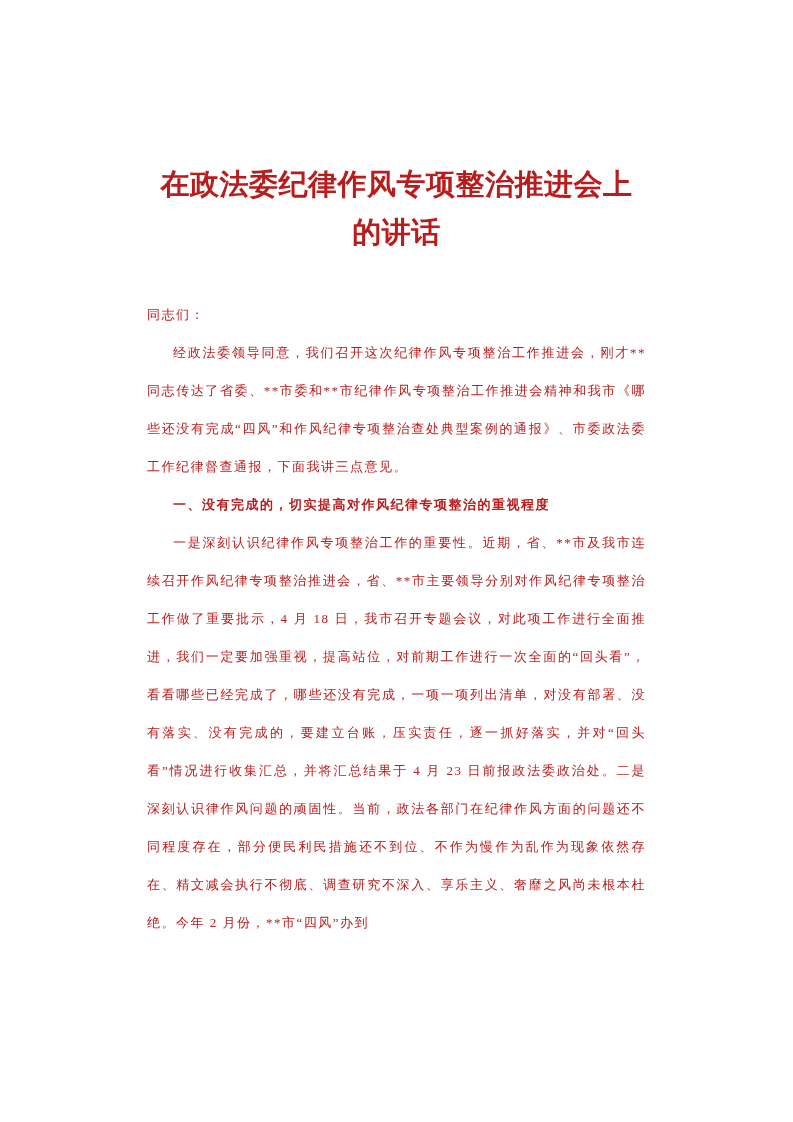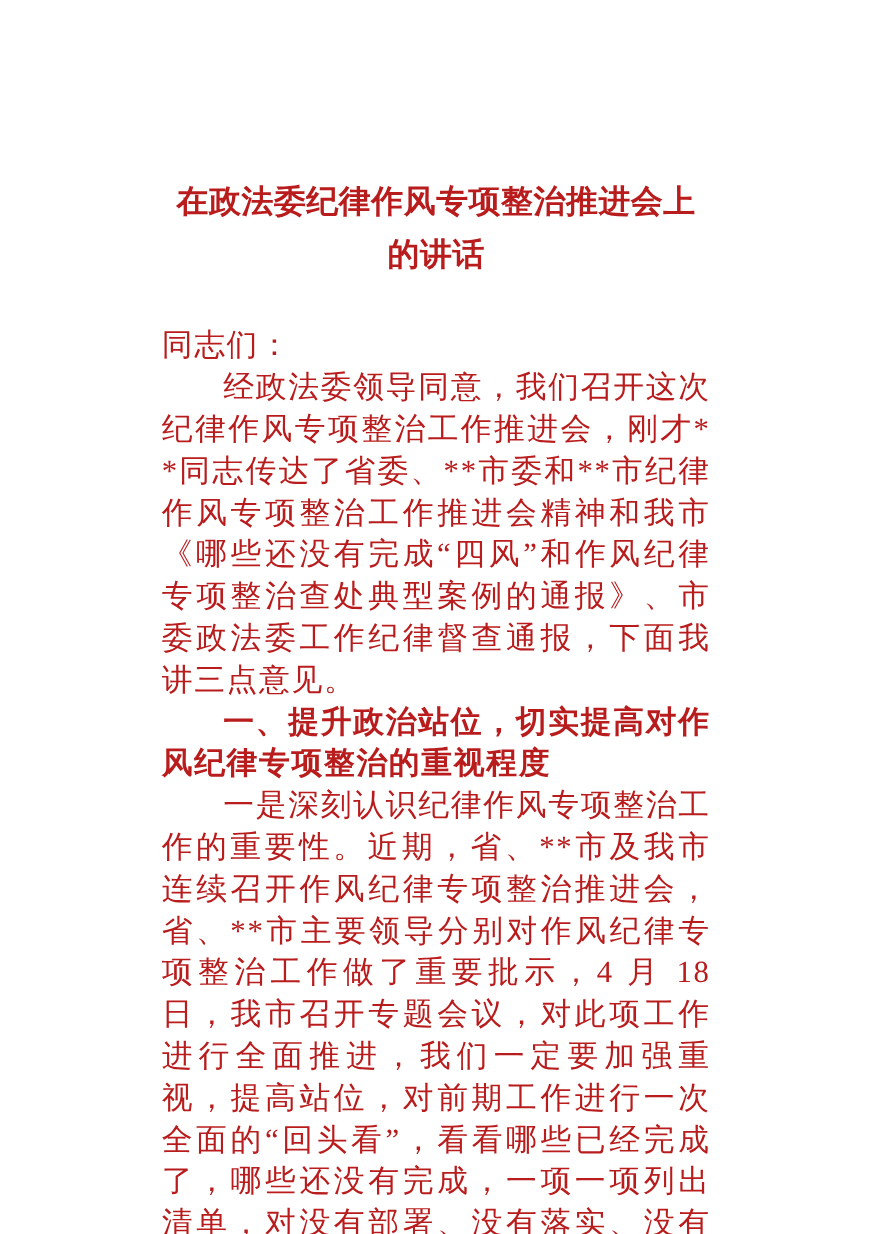--- a/index.html
+++ b/index.html
@@ -23,21 +23,21 @@
     margin: 0 0 40px 0;
     font-size: 29px;
     font-weight: bold;
     line-height: 48px;
     text-align: center;
     letter-spacing: 0.5px;
     font-family: "Liberation Serif", "DejaVu Serif", serif;
   }
   .para {
     margin: 0;
-    font-size: 28px;
+    font-size: 13px;
     line-height: 38px;
     text-align: justify;
     text-justify: inter-ideograph;
     letter-spacing: 1.5px;
     word-break: break-all;
   }
   .para.indent {
     text-indent: 2em;
   }
   .para.bold {
@@ -47,16 +47,16 @@
 </head>
 <body>
 
 <div class="page">
   <h1 class="doc-title">在政法委纪律作风专项整治推进会上的讲话</h1>
 
   <p class="para">同志们：</p>
 
   <p class="para indent">经政法委领导同意，我们召开这次纪律作风专项整治工作推进会，刚才**同志传达了省委、**市委和**市纪律作风专项整治工作推进会精神和我市《哪些还没有完成“四风”和作风纪律专项整治查处典型案例的通报》、市委政法委工作纪律督查通报，下面我讲三点意见。</p>
 
-  <p class="para indent bold">一、提升政治站位，切实提高对作风纪律专项整治的重视程度</p>
+  <p class="para indent bold">一、没有完成的，切实提高对作风纪律专项整治的重视程度</p>
 
   <p class="para indent">一是深刻认识纪律作风专项整治工作的重要性。近期，省、**市及我市连续召开作风纪律专项整治推进会，省、**市主要领导分别对作风纪律专项整治工作做了重要批示，4 月 18 日，我市召开专题会议，对此项工作进行全面推进，我们一定要加强重视，提高站位，对前期工作进行一次全面的“回头看”，看看哪些已经完成了，哪些还没有完成，一项一项列出清单，对没有部署、没有落实、没有完成的，要建立台账，压实责任，逐一抓好落实，并对“回头看”情况进行收集汇总，并将汇总结果于 4 月 23 日前报政法委政治处。二是深刻认识律作风问题的顽固性。当前，政法各部门在纪律作风方面的问题还不同程度存在，部分便民利民措施还不到位、不作为慢作为乱作为现象依然存在、精文减会执行不彻底、调查研究不深入、享乐主义、奢靡之风尚未根本杜绝。今年 2 月份，**市“四风”办到</p>
 </div>
 
 </body></html>

